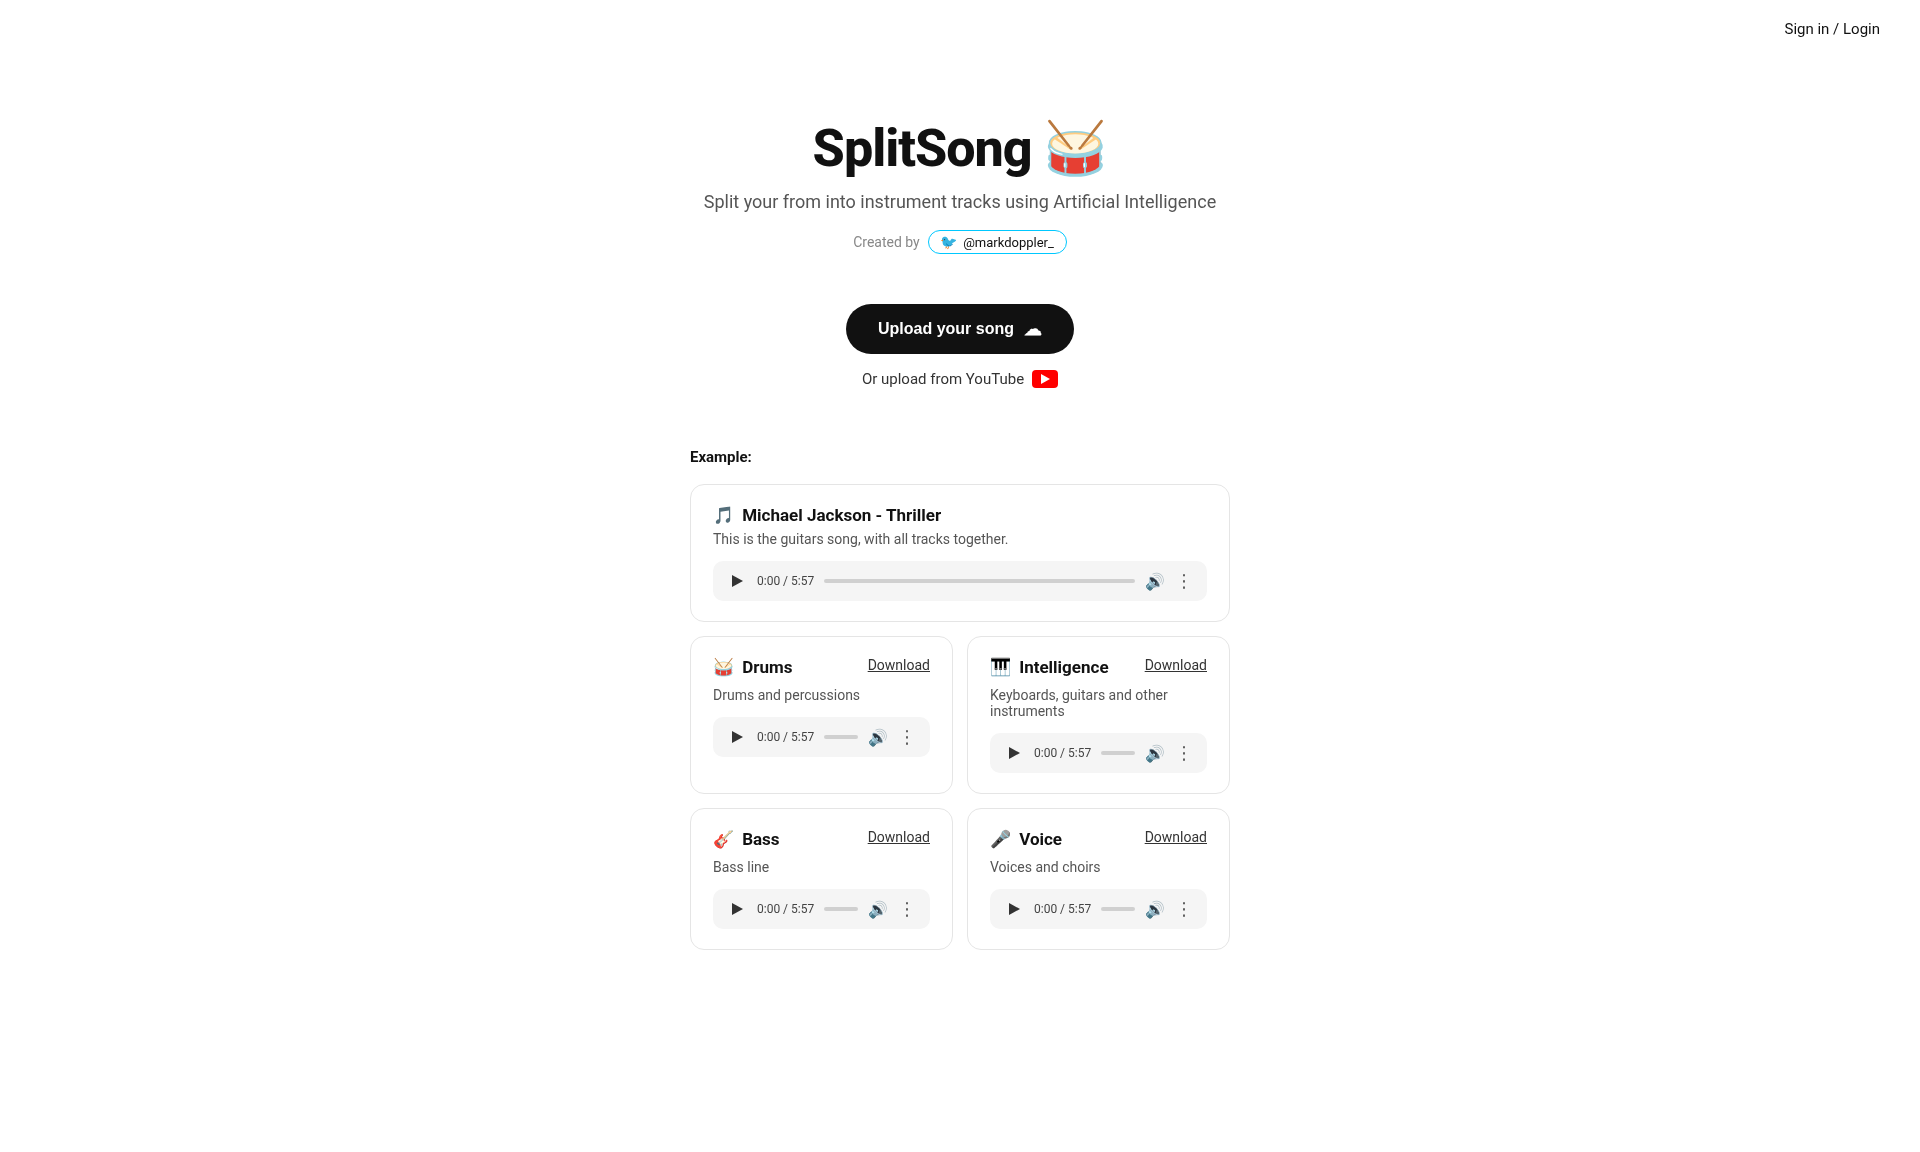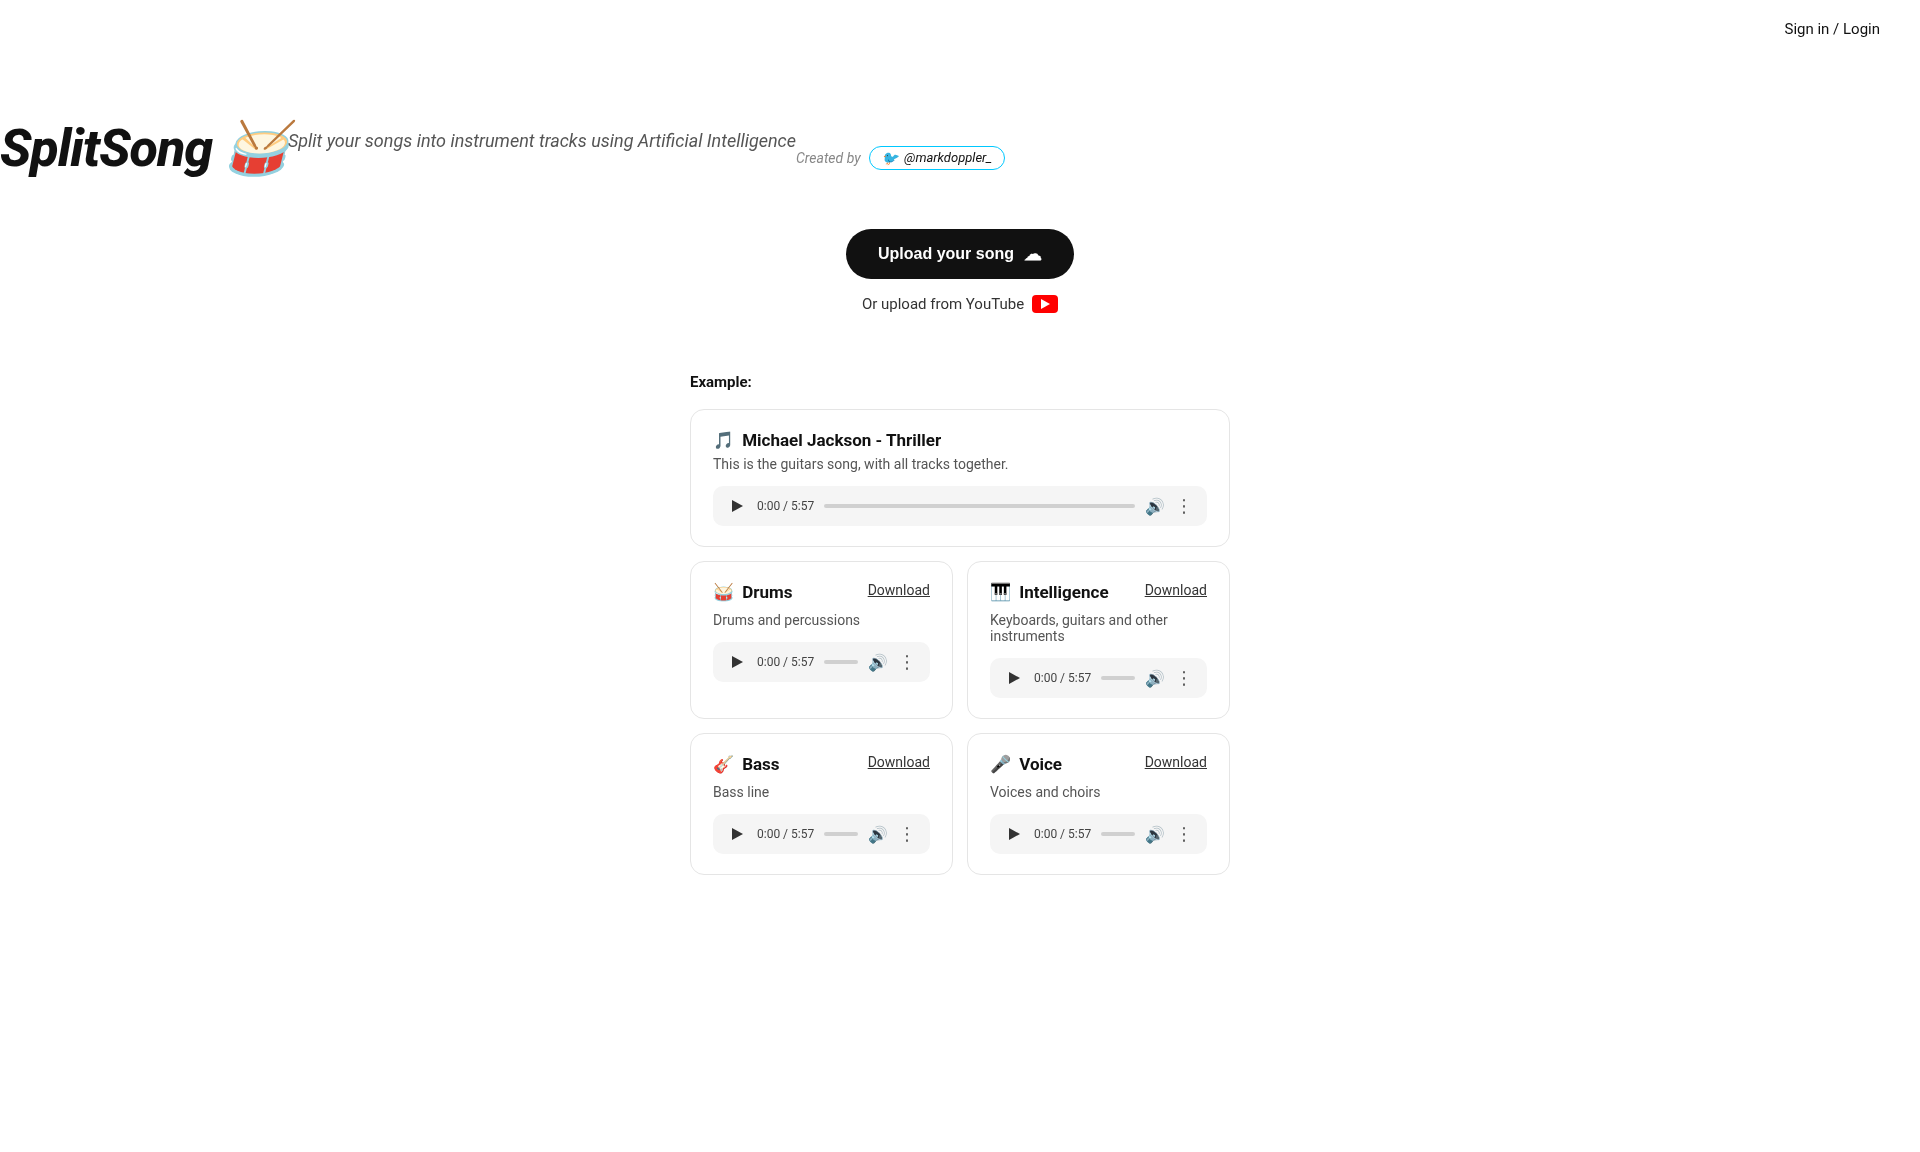--- a/index.html
+++ b/index.html
@@ -20,22 +20,23 @@
     .sign-in-link {
       font-size: 15px;
       color: #111;
       text-decoration: none;
       cursor: pointer;
     }
 
     
     .hero {
       display: flex;
+      flex-direction: column;
+      align-items: center;
       padding-top: 60px;
-      font-style: italic;
     }
     .hero-title {
       font-size: 52px;
       font-weight: 800;
       letter-spacing: -1px;
       display: flex;
       align-items: center;
       gap: 12px;
     }
     .hero-subtitle {
@@ -236,21 +237,21 @@
 
 <header class="header">
   <a class="sign-in-link">Sign in / Login</a>
 </header>
 
 <section class="hero">
   <h1 class="hero-title">
     <span>SplitSong</span>
     <span>🥁</span>
   </h1>
-  <p class="hero-subtitle">Split your songs into instrument tracks using Artificial Intelligence</p>
+  <p class="hero-subtitle">Split your from into instrument tracks using Artificial Intelligence</p>
   <div class="created-by">
     <span>Created by</span>
     <div class="twitter-badge">
       <span class="twitter-bird">🐦</span>
       <span>@markdoppler_</span>
     </div>
   </div>
 </section>
 
 <section class="upload-section">

